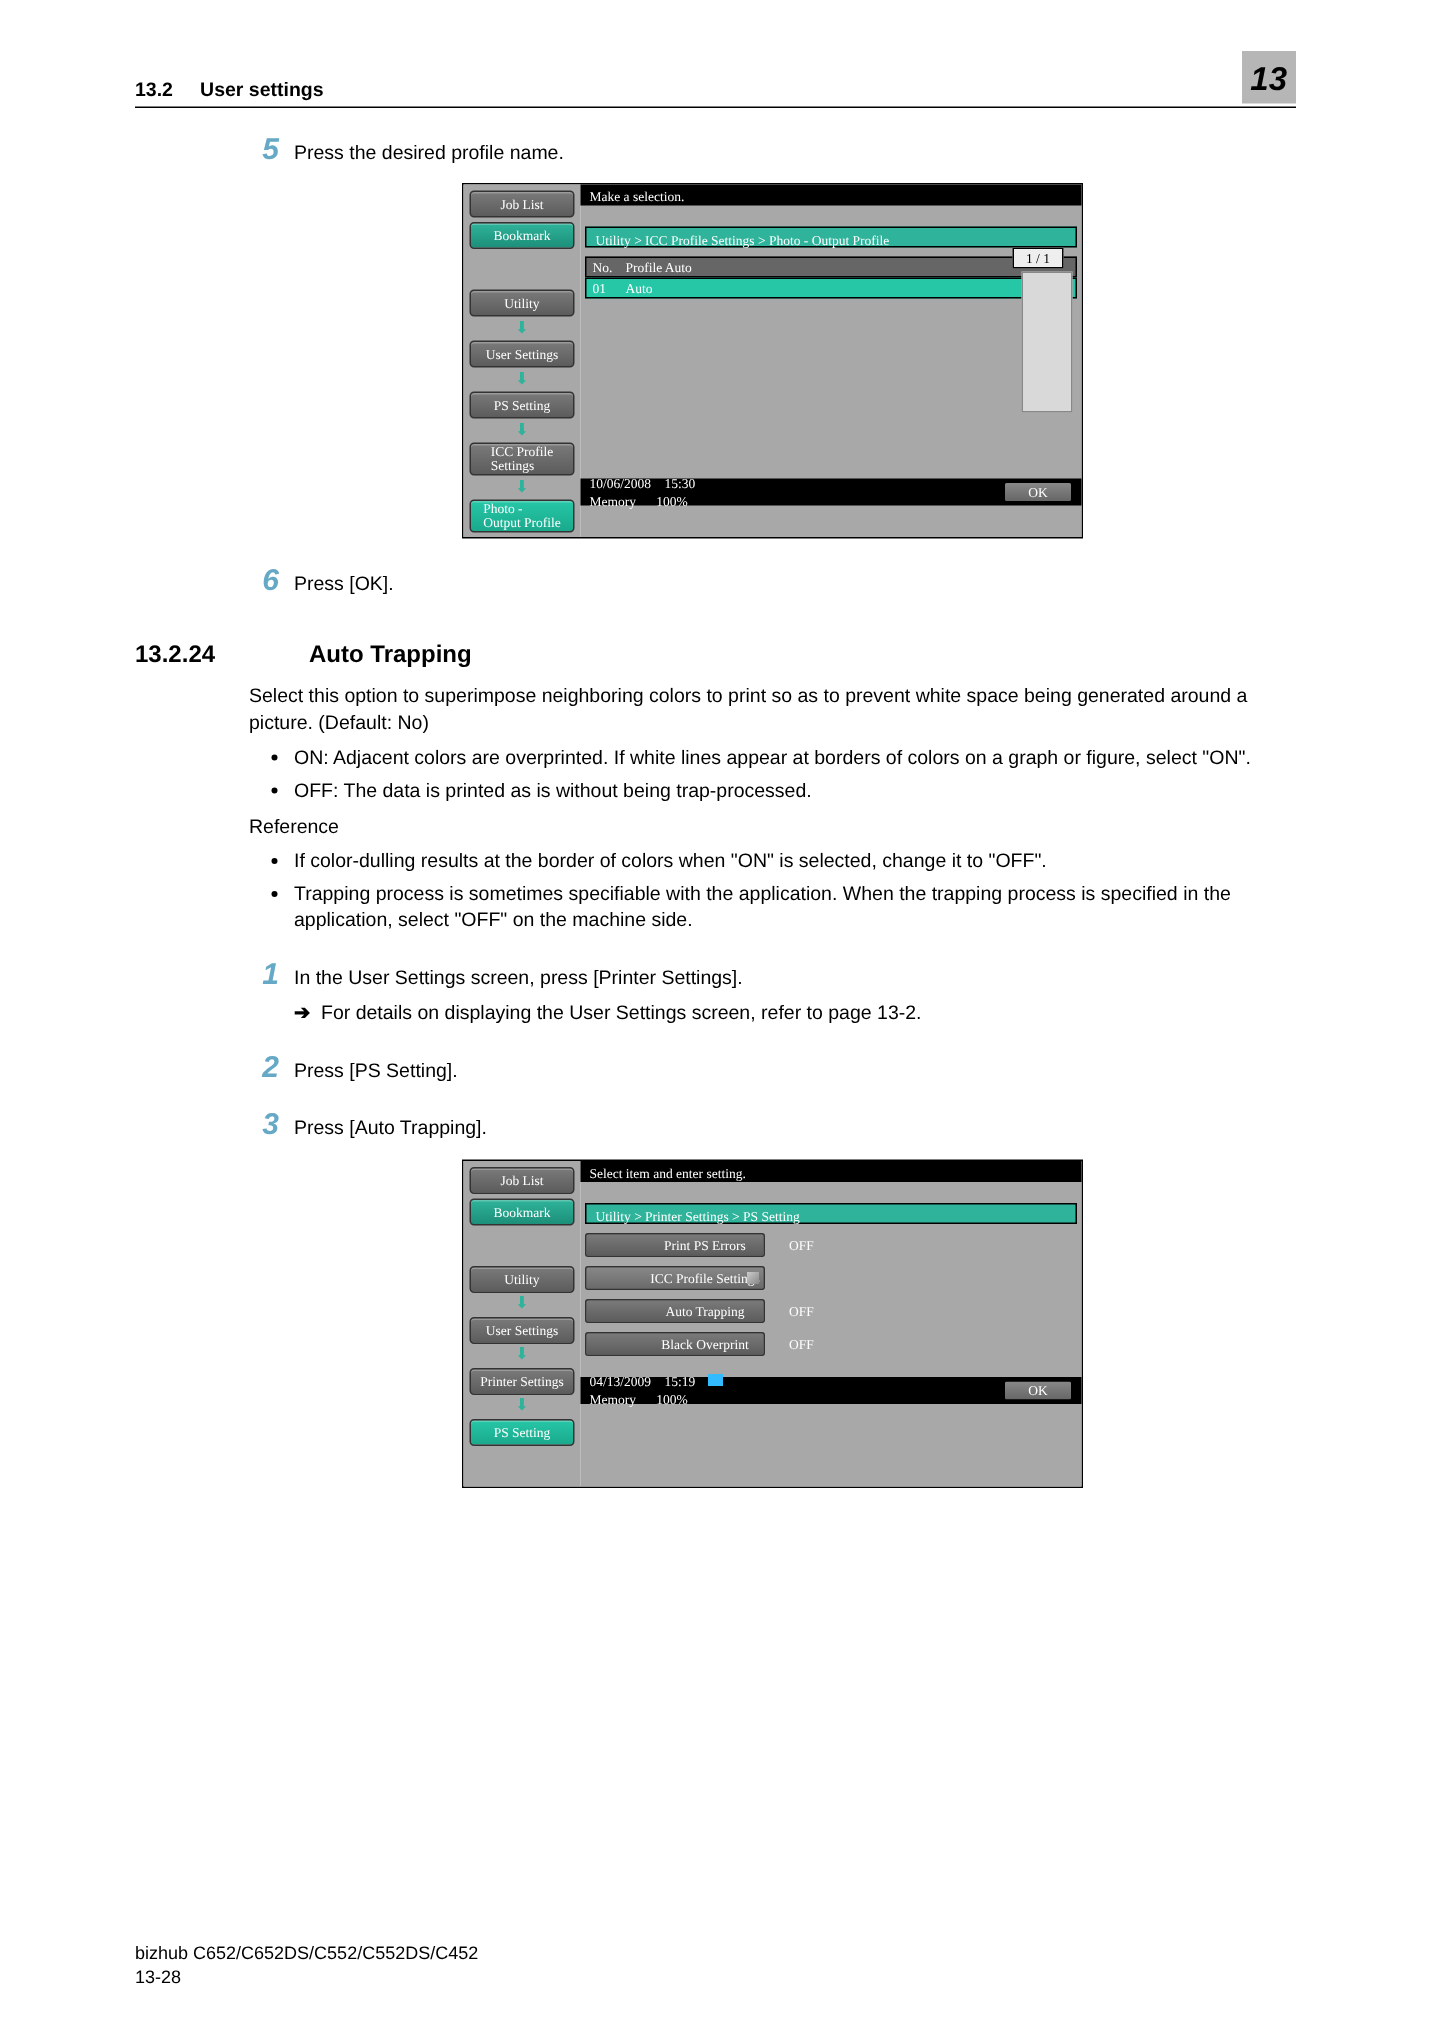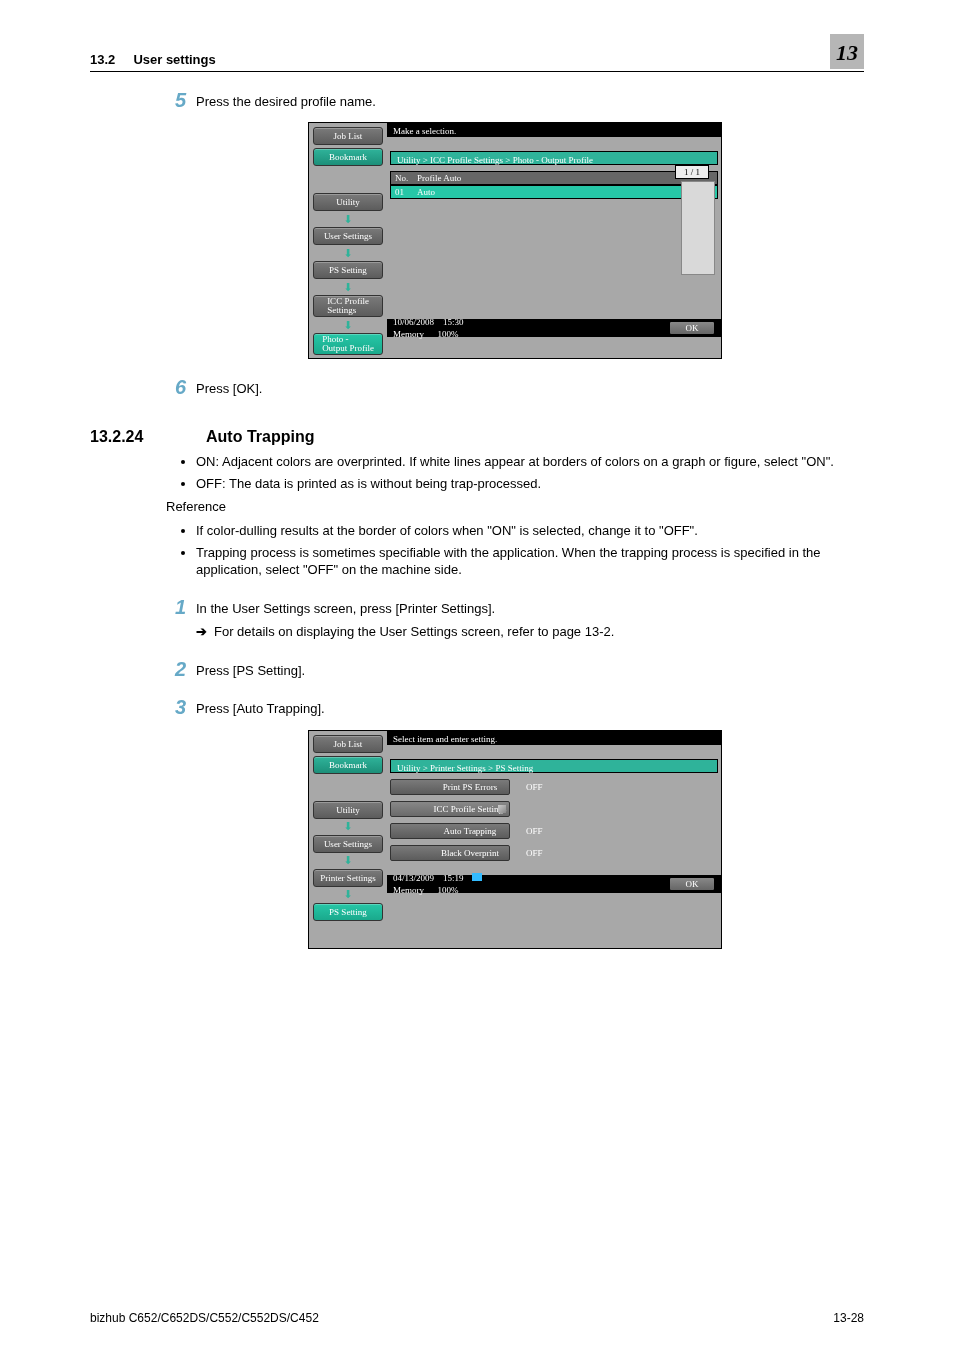--- a/index.html
+++ b/index.html
@@ -26,21 +26,20 @@
     padding-bottom: 2px;
   }
   .header-left { font-size: 13px; font-weight: bold; }
   .header-right {
     background: #b6b6b6;
     padding: 4px 6px 1px 6px;
     font-size: 22px;
     font-weight: bold;
     font-style: italic;
     color: #000;
-    font-family: Liberation Serif, serif;
   }
   .body-col { margin-left: 76px; }
   .step-row { display: flex; align-items: flex-start; margin-top: 18px; }
   .step-num {
     width: 30px; flex: 0 0 30px;
     font-size: 20px; font-weight: bold; font-style: italic;
     color: #66a9c7;
     text-align: right; padding-right: 10px;
     line-height: 1;
   }
@@ -96,21 +95,21 @@
   .opt-btn { width:120px; height:16px; background:linear-gradient(#7a7a7a,#5c5c5c); border:1px solid #333; border-radius:2px; display:flex; align-items:center; justify-content:center; color:#fff;padding-left:40px;}
   .opt-btn.sub { background:linear-gradient(#888,#6a6a6a); position:relative;}
   .opt-btn.sub::after{ content:""; position:absolute; right:3px; top:3px; width:8px; height:8px; background:linear-gradient(135deg,#ccc,#888);}
   .opt-val { width:60px; margin-left:16px; color:#fff; }
   .shot2-list { height:96px; }
   .footer-icon { width:10px; height:8px; background:#3bf; display:inline-block; margin-left:6px;}
 
   .page-footer {
     position:absolute; left:90px; right:90px; bottom:24px;
     display:flex; justify-content:space-between;
-    font-size:12px; border-top: none;
+    font-size:12px; border-top: none; flex-direction: column;
   }
 </style>
 </head>
 <body>
 
 <div class="page">
   <div class="header">
     <div class="header-left">
       <span>13.2</span>
       &nbsp;&nbsp;&nbsp;
@@ -178,20 +177,21 @@
     <div class="step-row">
       <div class="step-num">6</div>
       <div class="step-text">Press [OK].</div>
     </div>
 
     <div class="section-row">
       <div class="section-num">13.2.24</div>
       <div class="section-title">Auto Trapping</div>
     </div>
 
+    <div class="para">Select this option to superimpose neighboring colors to print so as to prevent white space being generated around a picture. (Default: No)</div>
     <ul class="bul">
       <li>ON: Adjacent colors are overprinted. If white lines appear at borders of colors on a graph or figure, select "ON".</li>
       <li>OFF: The data is printed as is without being trap-processed.</li>
     </ul>
     <div class="ref">Reference</div>
     <ul class="bul">
       <li>If color-dulling results at the border of colors when "ON" is selected, change it to "OFF".</li>
       <li>Trapping process is sometimes specifiable with the application. When the trapping process is specified in the application, select "OFF" on the machine side.</li>
     </ul>
 

